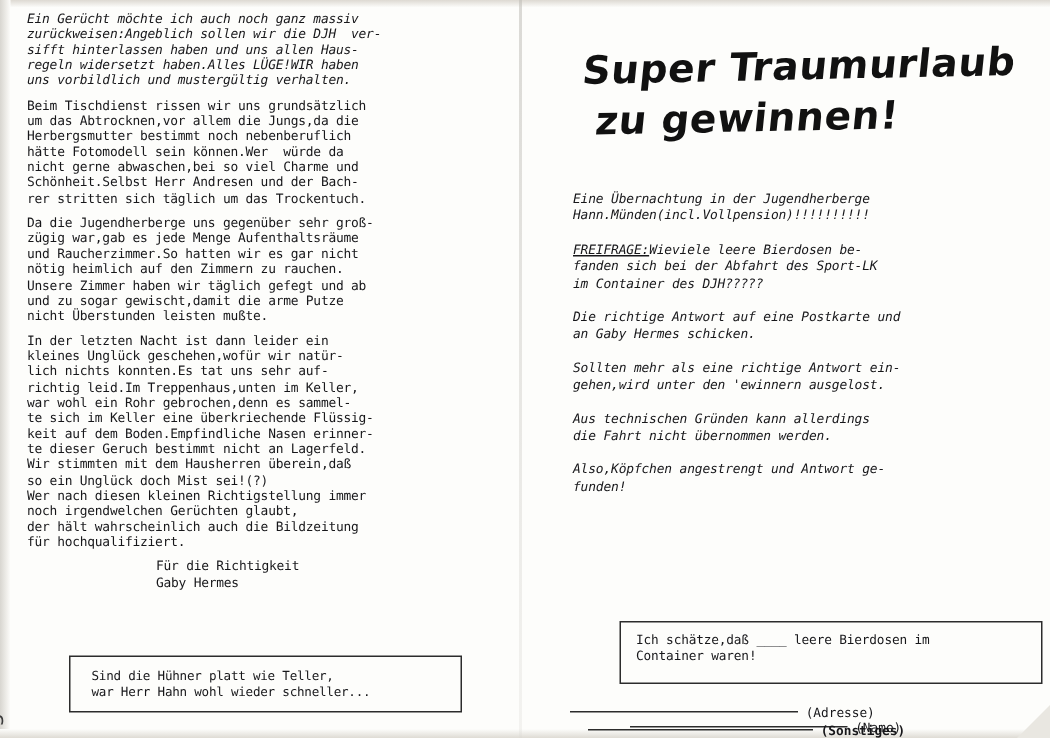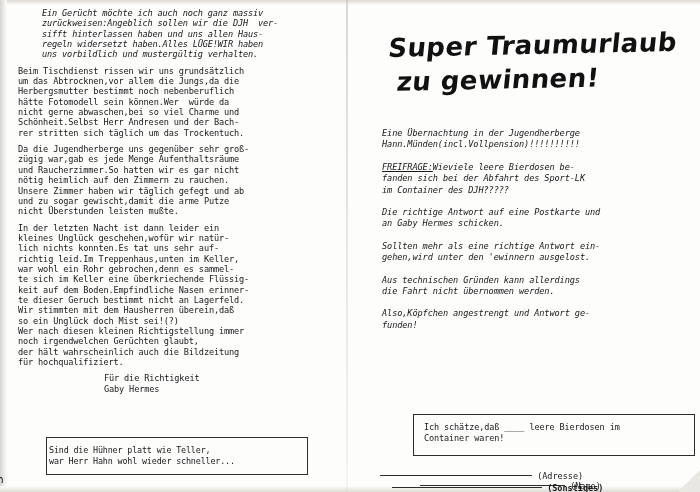--- a/index.html
+++ b/index.html
@@ -67,35 +67,35 @@
     width: 315px;
   }
   .tw {
     font-family: "DejaVu Sans Mono", monospace;
     font-size: 8.6px;
     line-height: 10.35px;
     letter-spacing: -0.15px;
     white-space: pre-wrap;
     color: #17171a;
   }
-  .tw.italic { font-style: italic; margin-left: 24px; }
+  .tw.italic { font-style: italic; }
   .para { margin-bottom: 6px; }
   .sig-block {
     margin-top: 6px;
     padding-left: 86px;
   }
   .joke-box {
     position: absolute;
     left: 46px;
     top: 437px;
     width: 262px;
     height: 38px;
     border: 1px solid #2c2c2c;
     box-sizing: border-box;
-    padding: 7px 0 0 2px;
+    padding: 7px 0 0 14px;
   }
   .joke-box .tw { font-size: 8.4px; line-height: 10.5px; }
 
   
   .right-col {
     position: absolute;
     left: 368px;
     top: 10px;
     width: 318px;
   }

